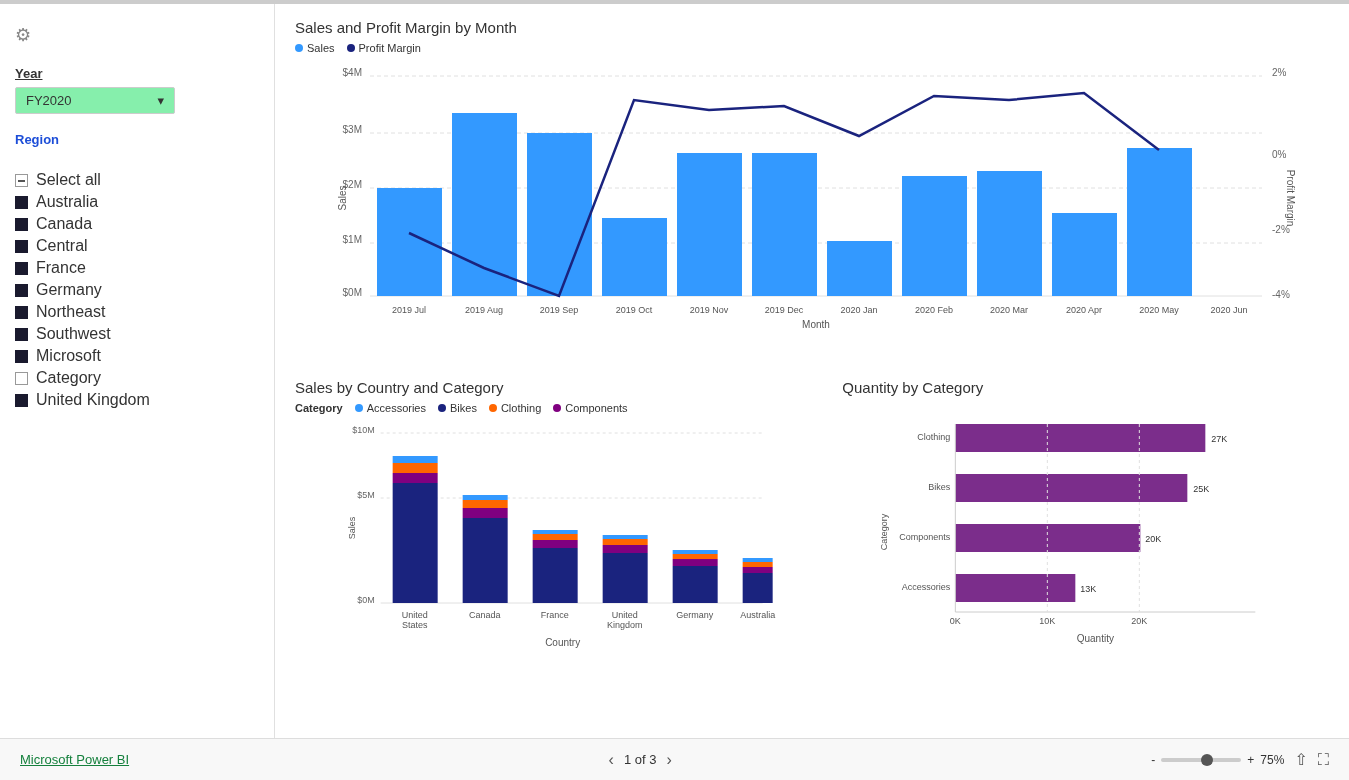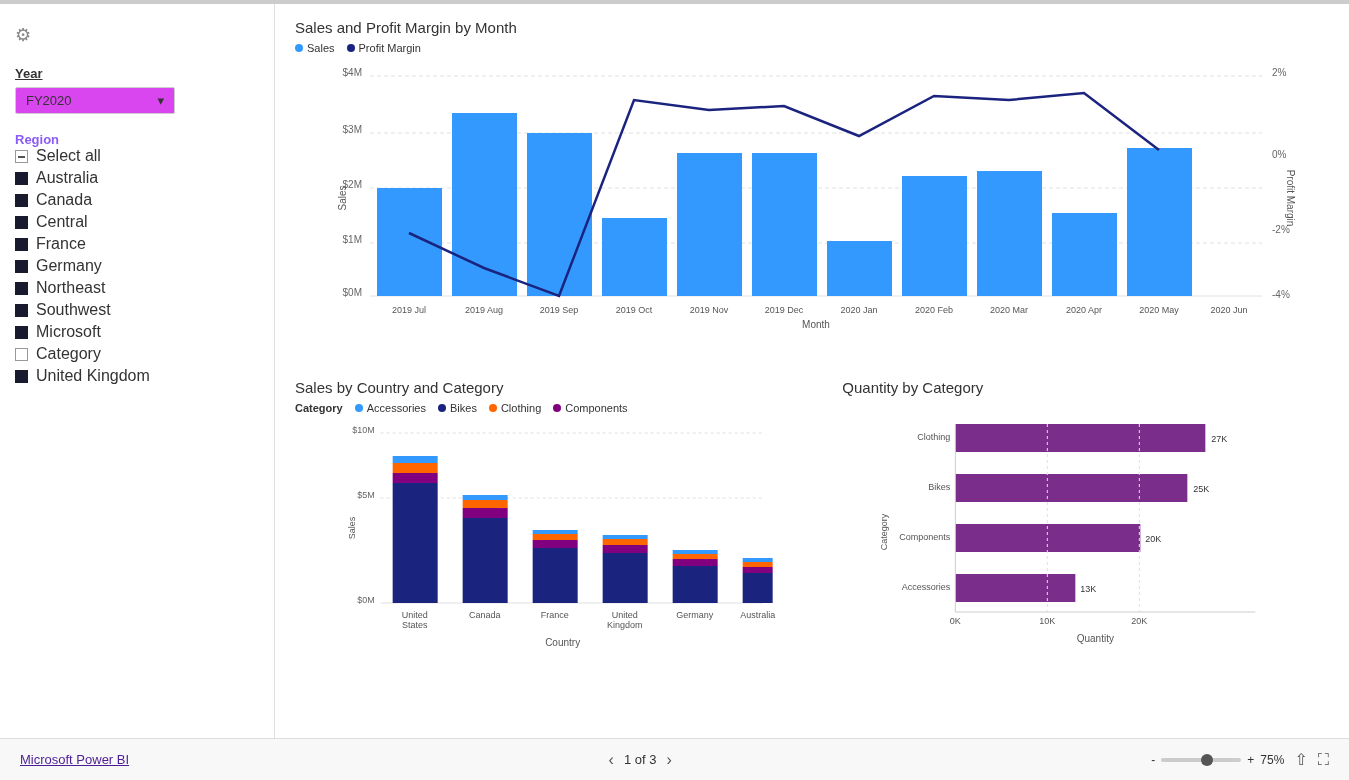--- a/index.html
+++ b/index.html
@@ -51,31 +51,31 @@
 
     .year-dropdown {
       display: flex;
       align-items: center;
       justify-content: space-between;
       border: 1px solid #ccc;
       border-radius: 2px;
       padding: 5px 10px;
       font-size: 13px;
       color: #333;
-      background: #d946ef;
+      background: #86efac;
       cursor: pointer;
       width: 160px;
     }
 
     .region-section { margin-top: 10px; }
     .region-title {
       font-size: 13px;
       font-weight: 600;
-      color: #8b5cf6;
-      margin-bottom: 0;
+      color: #1d4ed8;
+      margin-bottom: 24px;
     }
 
     .region-item {
       display: flex;
       align-items: center;
       margin-bottom: 4px;
       font-size: 16px;
       color: #333;
       cursor: pointer;
     }
@@ -154,21 +154,21 @@
       height: 42px;
       background: #f8f8f8;
       border-top: 1px solid #ddd;
       display: flex;
       align-items: center;
       justify-content: space-between;
       padding: 0 20px;
     }
 
     .powerbi-link {
-      color: #4c1d95;
+      color: #15803d;
       font-size: 13px;
       text-decoration: underline;
       cursor: pointer;
       font-weight: 500;
       text-align: right;
     }
 
     .pagination {
       display: flex;
       align-items: center;

